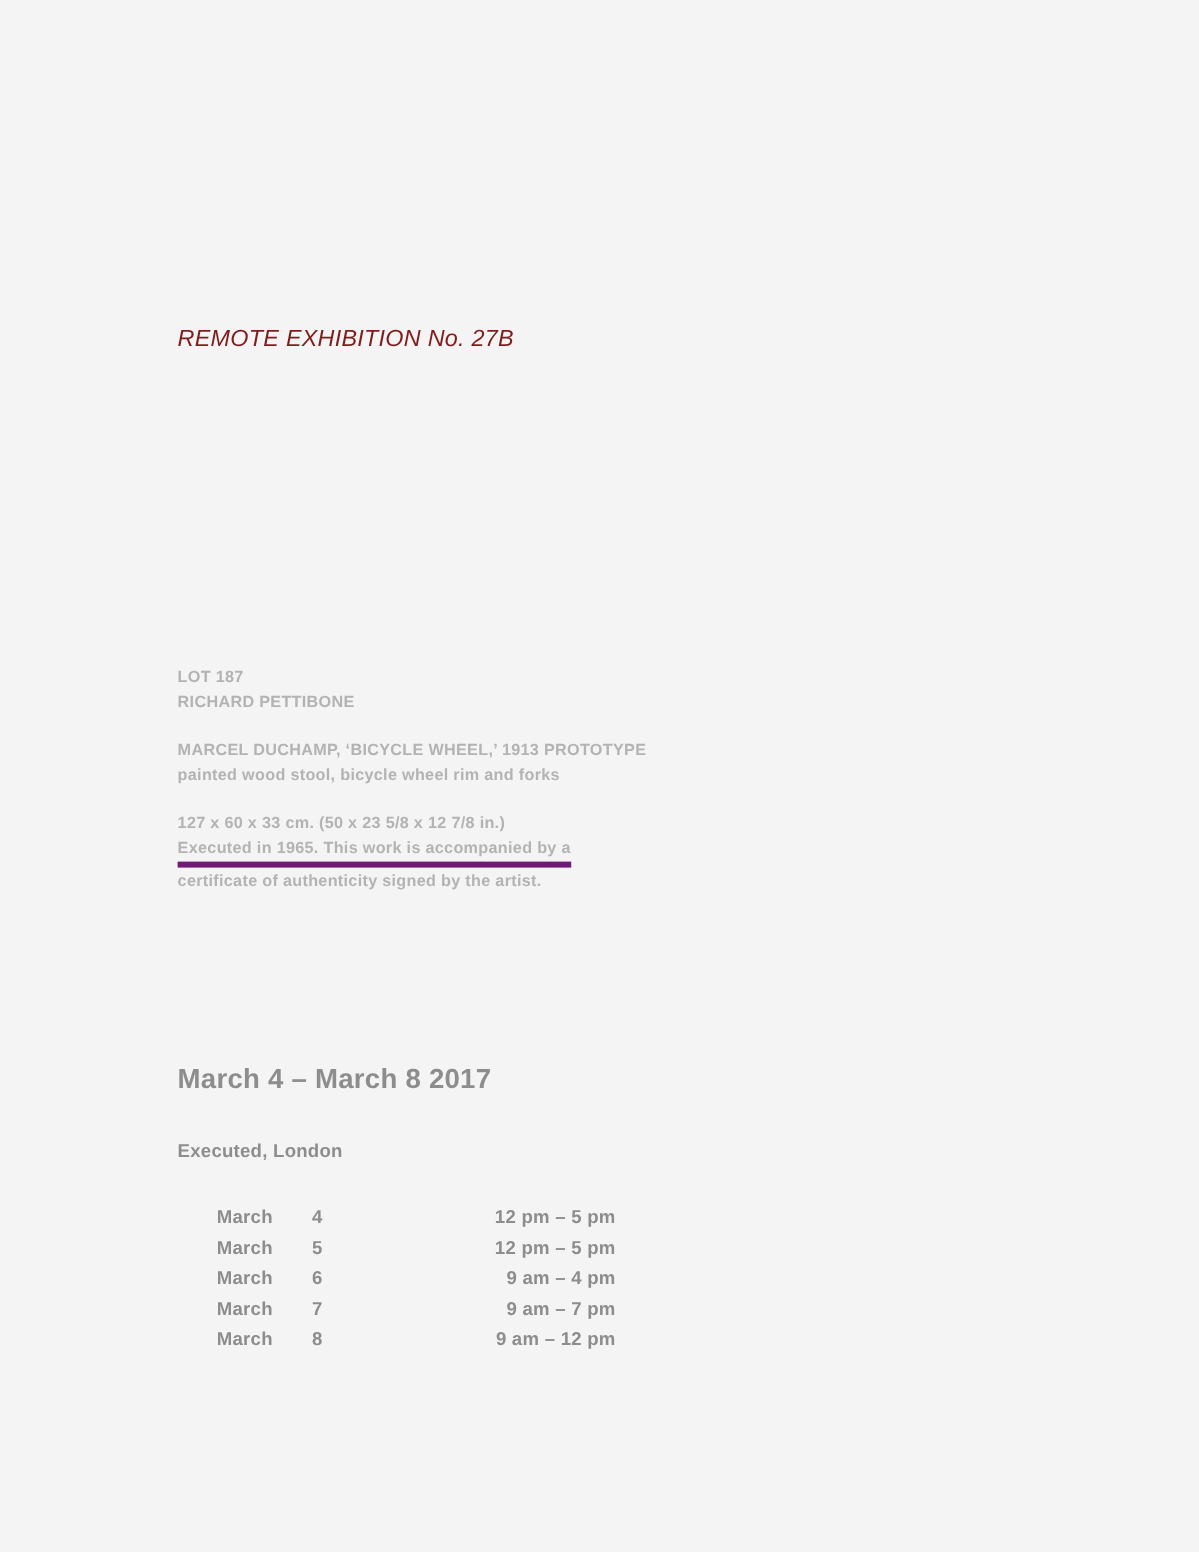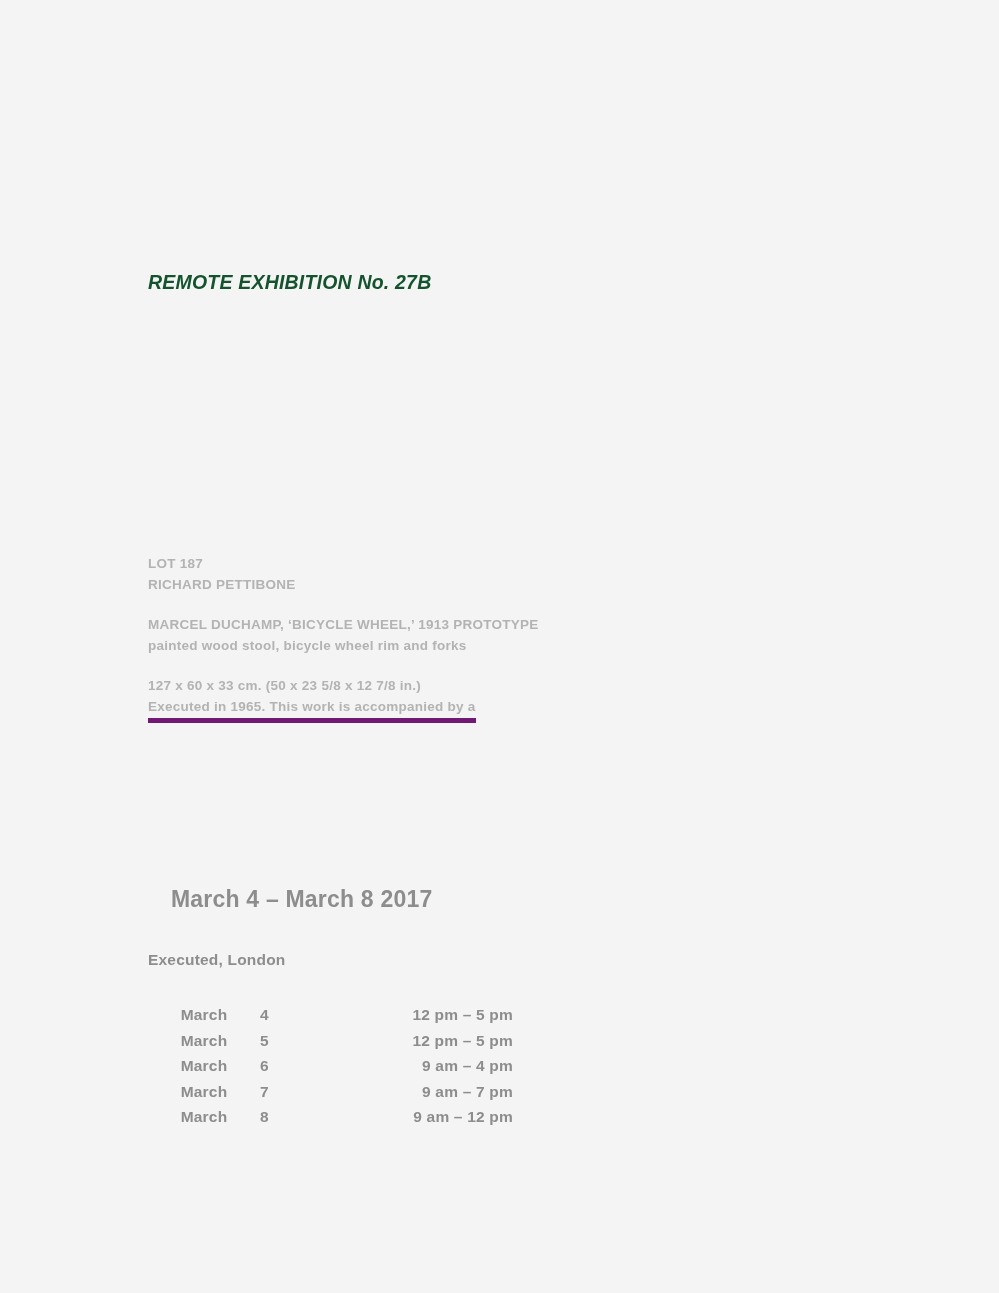--- a/index.html
+++ b/index.html
@@ -23,24 +23,24 @@
     width: 999px;
     height: 1293px;
   }
 
   
   .exhibition-title {
     position: absolute;
     left: 148px;
     top: 271px;
     font-size: 19.5px;
-    font-weight: bold;
+    font-weight: normal;
     font-style: italic;
     letter-spacing: 0.2px;
-    color: #14532d;
+    color: #7f1d1d;
     white-space: nowrap;
   }
 
   
   .lot-block {
     position: absolute;
     left: 148px;
     top: 553px;
     color: #b3b3b3;
     font-size: 13.5px;
@@ -66,21 +66,20 @@
   
   .date-range {
     position: absolute;
     left: 148px;
     top: 886px;
     font-size: 23px;
     font-weight: bold;
     letter-spacing: 0.2px;
     color: #8d8d8d;
     white-space: nowrap;
-    margin-left: 23px;
   }
 
   .venue {
     position: absolute;
     left: 148px;
     top: 951px;
     font-size: 15.5px;
     font-weight: bold;
     letter-spacing: 0.2px;
     color: #8d8d8d;
@@ -130,20 +129,21 @@
       <div class="line">LOT 187</div>
       <div class="line">RICHARD PETTIBONE</div>
     </div>
     <div class="group">
       <div class="line">MARCEL DUCHAMP, ‘BICYCLE WHEEL,’ 1913 PROTOTYPE</div>
       <div class="line">painted wood stool, bicycle wheel rim and forks</div>
     </div>
     <div class="group">
       <div class="line">127 x 60 x 33 cm. (50 x 23 5/8 x 12 7/8 in.)</div>
       <div class="line underlined">Executed in 1965. This work is accompanied by a</div>
+      <div class="line">certificate of authenticity signed by the artist.</div>
     </div>
   </div>
 
   <div class="date-range">March 4 – March 8 2017</div>
 
   <div class="venue">Executed, London</div>
 
   <table class="schedule">
     <tbody>
         <tr>

